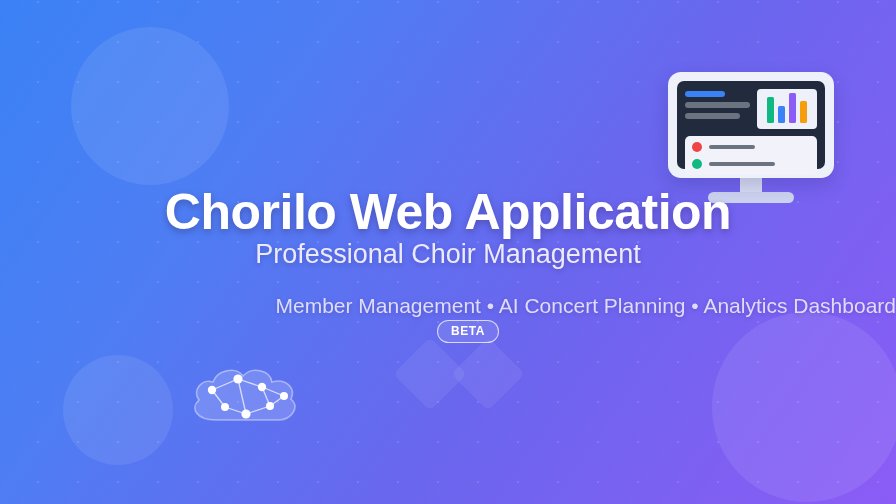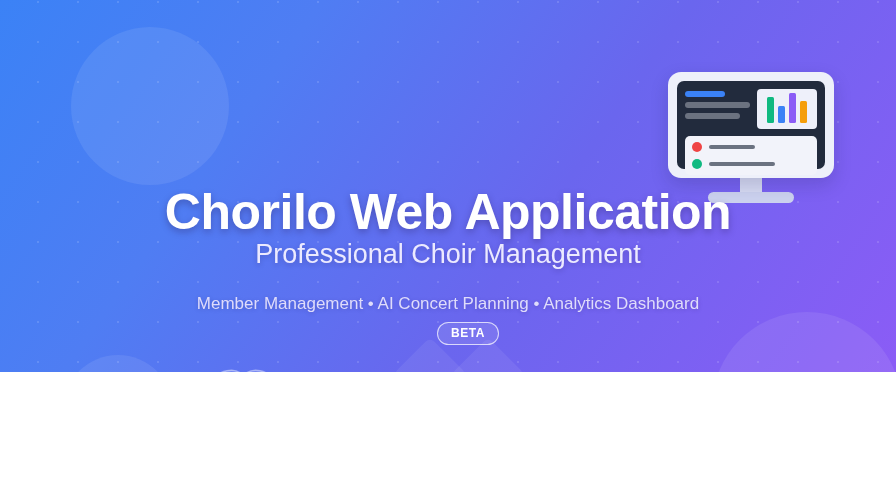--- a/index.html
+++ b/index.html
@@ -3,21 +3,21 @@
 <meta charset="utf-8">
 <style>
   * { margin:0; padding:0; box-sizing:border-box; }
   html, body {
     width:896px; height:504px;
     overflow:hidden;
     font-family:"Liberation Sans", sans-serif;
   }
   #hero {
     position:relative;
-    width:896px; height:372px;
+    width:896px; height:504px;
     background:linear-gradient(125deg, #3b82f6 0%, #4f7df3 28%, #6a66ee 60%, #8b5cf6 100%);
     overflow:hidden;
   }
   
   .dot-grid {
     position:absolute; inset:0;
     background-image:radial-gradient(rgba(255,255,255,0.13) 1.2px, transparent 1.3px);
     background-size:40px 40px;
     background-position:18px 22px;
     pointer-events:none;
@@ -87,24 +87,25 @@
     font-size:50px; font-weight:bold; color:#ffffff;
     letter-spacing:-0.5px; line-height:1.05;
     text-shadow:0 3px 7px rgba(40,30,90,0.35);
   }
   .subtitle {
     font-size:27px; color:#eceaff; font-weight:normal;
     text-shadow:0 2px 5px rgba(40,30,90,0.25);
   }
   .features {
     margin-top:24px;
-    font-size:17px; color:#dfdcfb;
+    font-size:21px; color:#dfdcfb;
     text-shadow:0 1px 4px rgba(40,30,90,0.22);
+    text-align:right;
   }
-  .badge-row { margin-top:8px;padding-left:40px; }
+  .badge-row { margin-top:2px;padding-left:40px; }
   .beta-badge {
     display:inline-block;
     padding:3px 13px 4px;
     border:1.5px solid rgba(255,255,255,0.72);
     border-radius:999px;
     color:#ffffff; font-size:12px; font-weight:bold;
     letter-spacing:0.6px;
     background:rgba(255,255,255,0.10);
   }
 </style>

